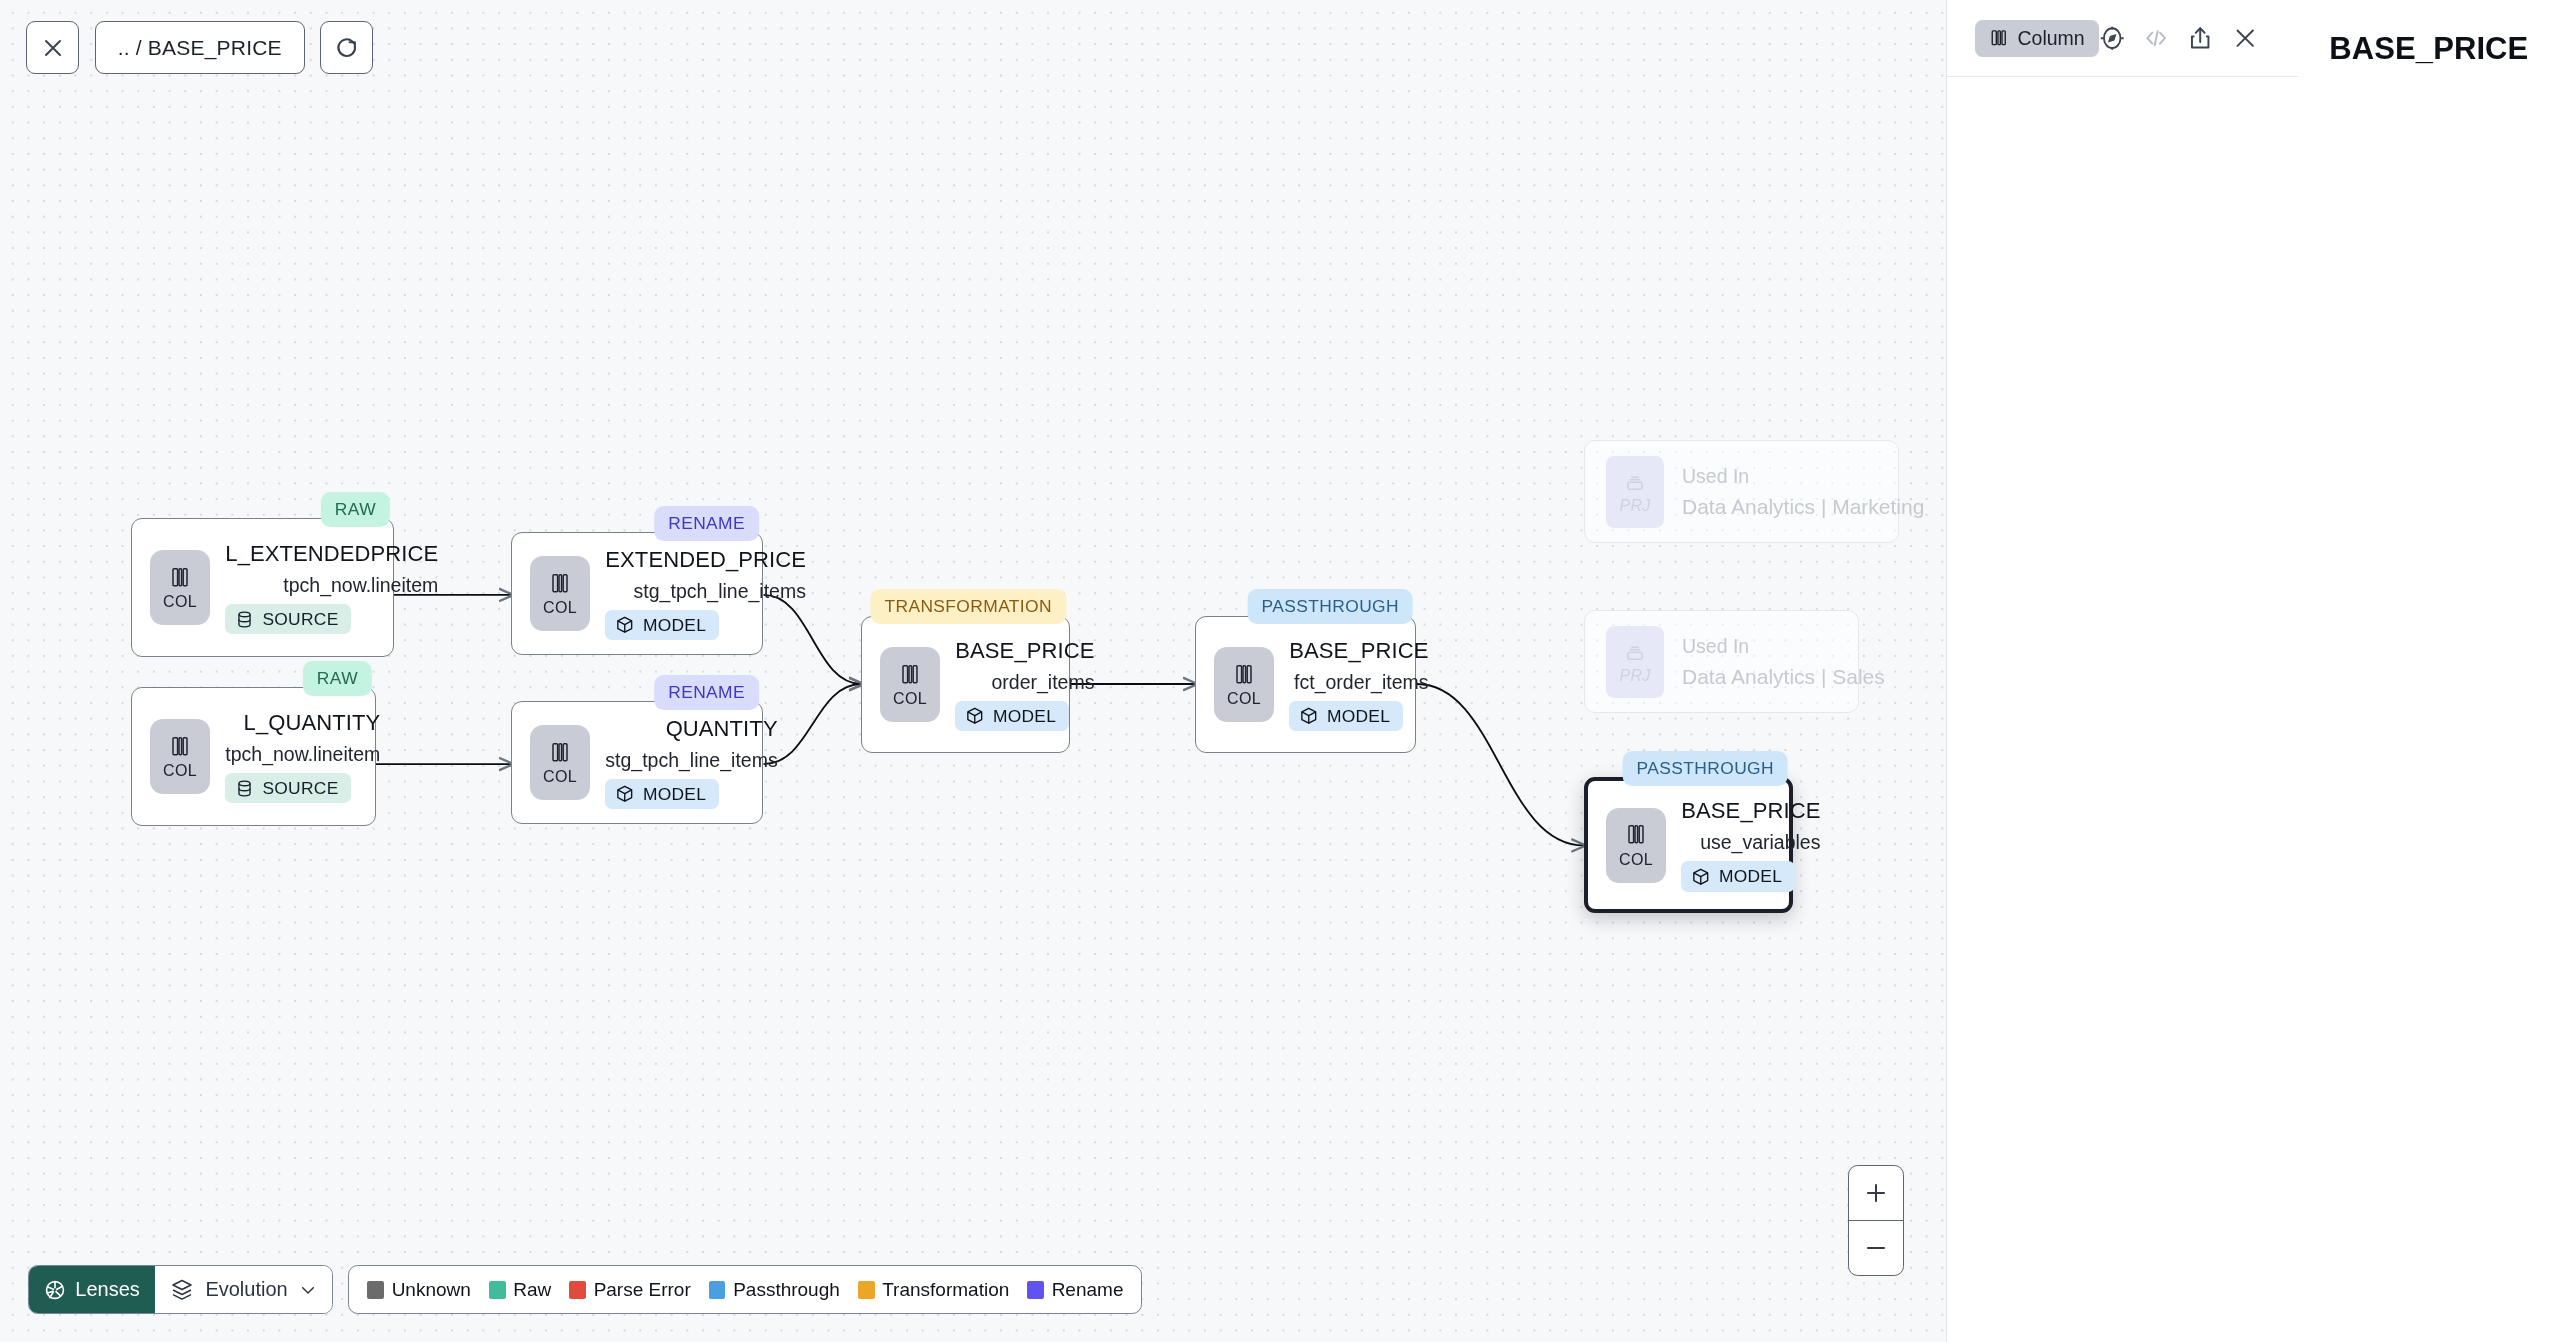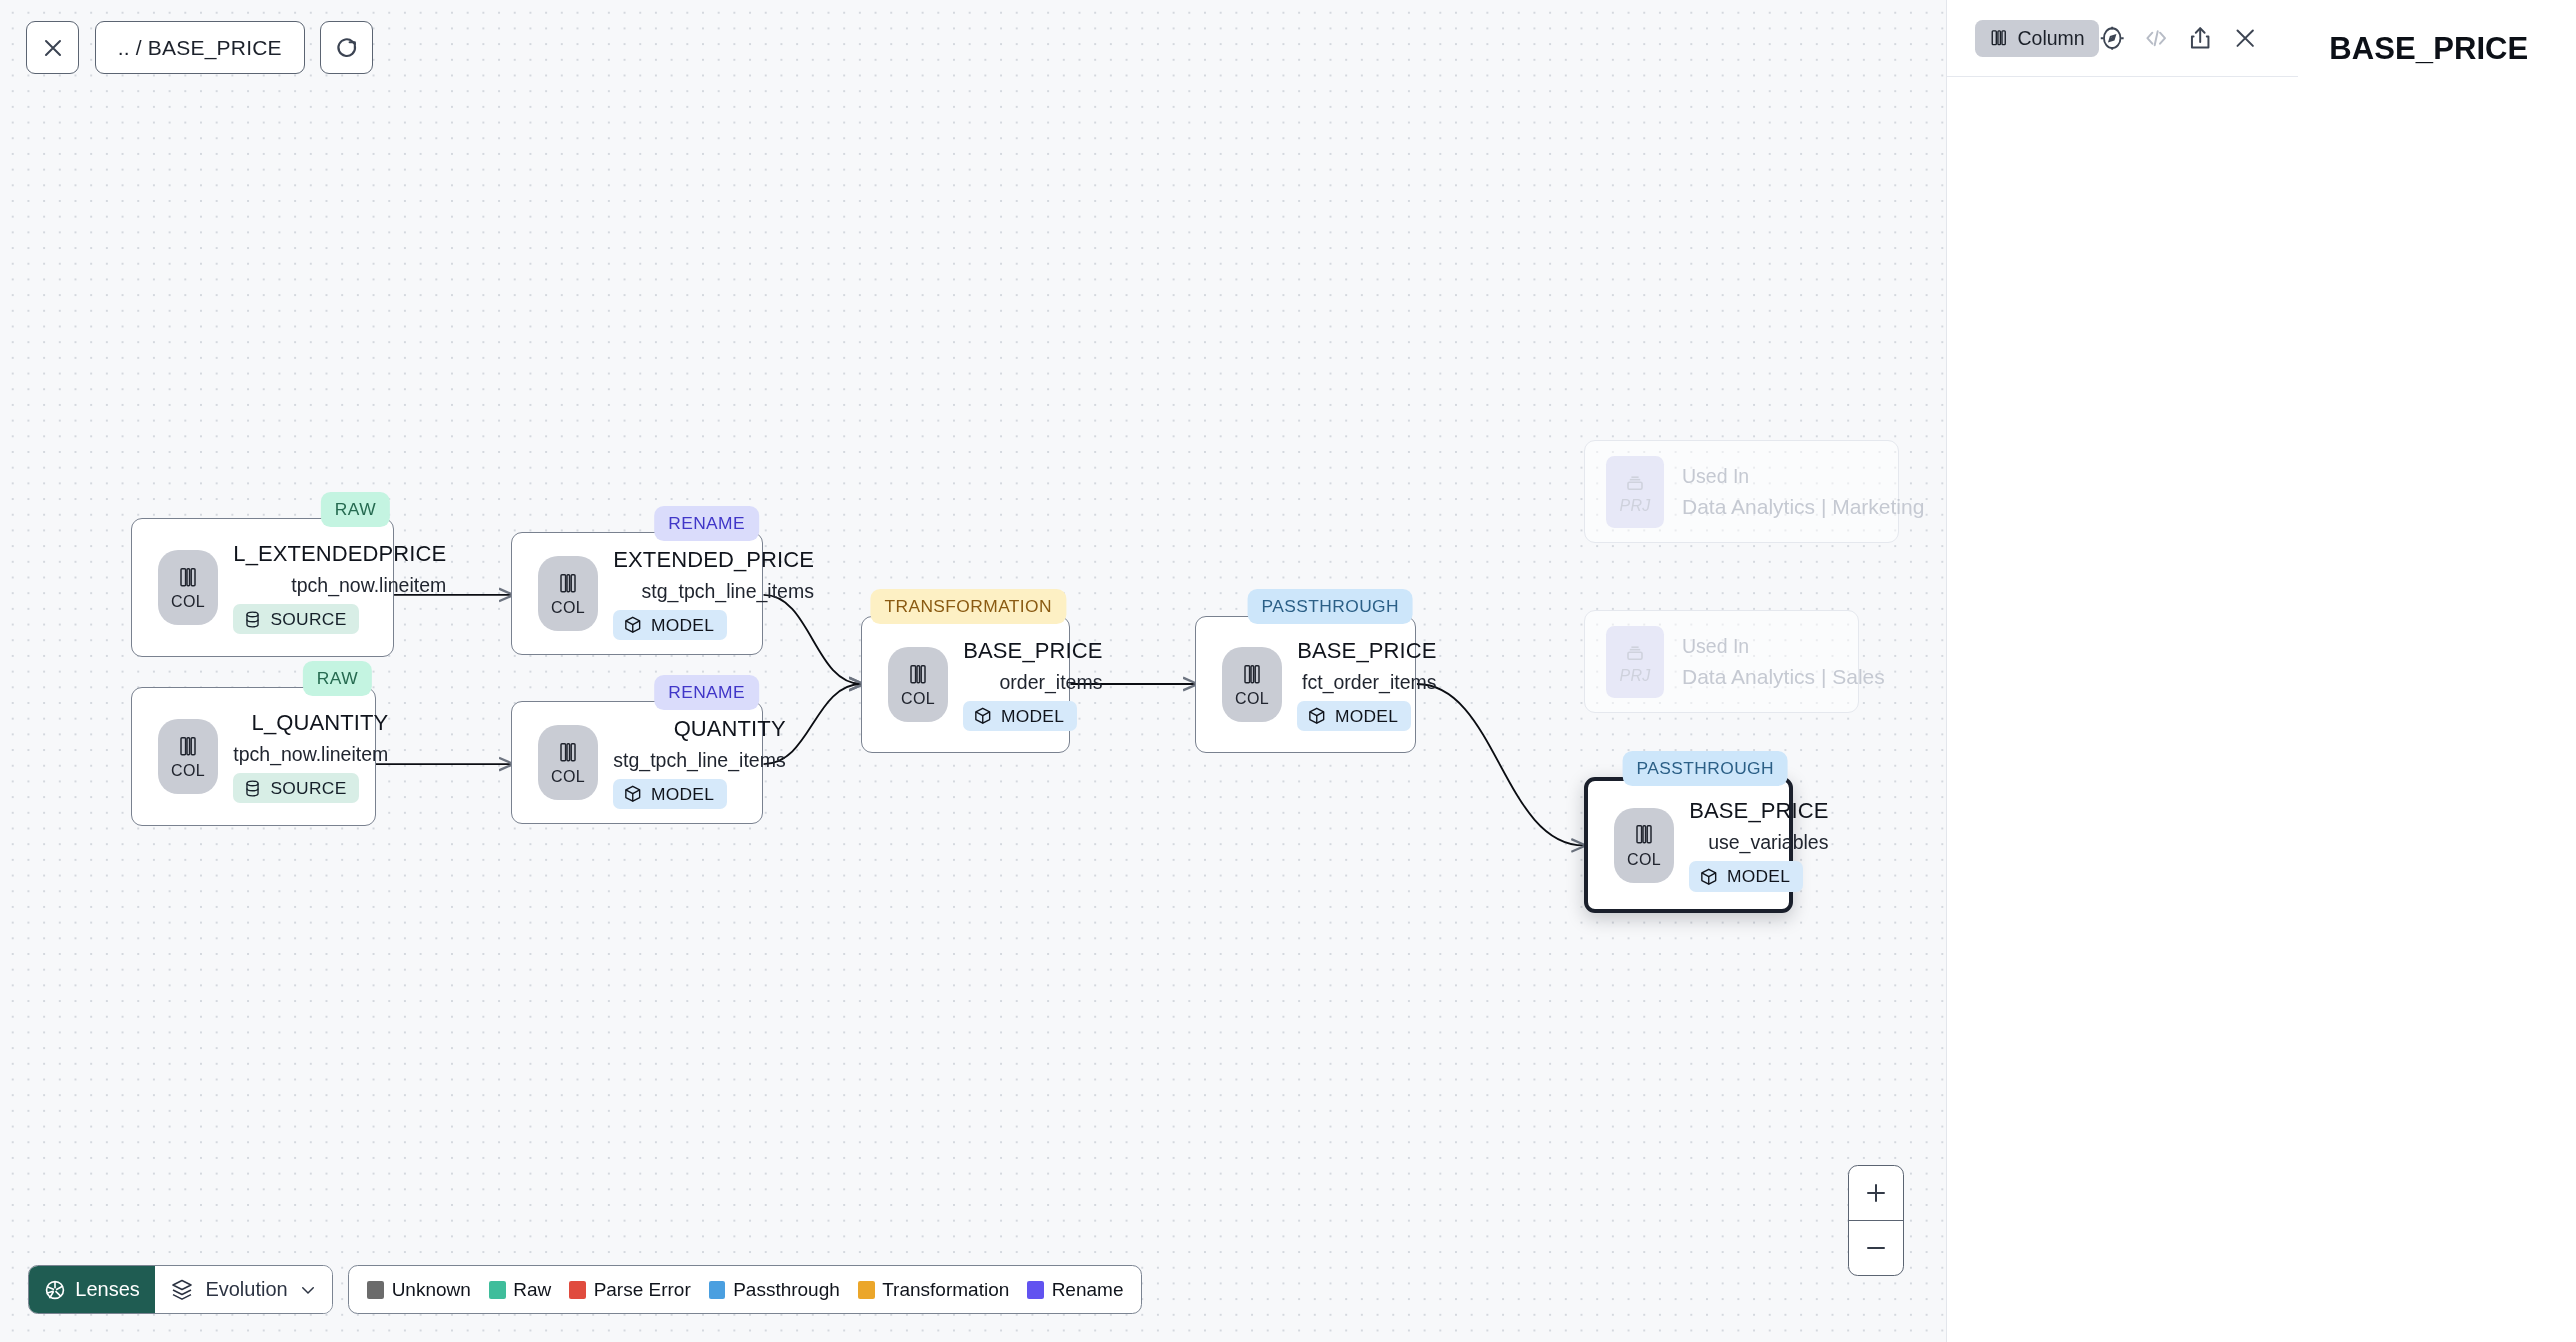--- a/index.html
+++ b/index.html
@@ -34,25 +34,24 @@
 
   
   .node {
     position: absolute; background: #ffffff;
     border: 1.7px solid #79818f; border-radius: 11px;
     z-index: 20;
   }
   .node.selected { border: 4.2px solid #1a1f2b; box-shadow: 0 5.6px 18px rgba(18,22,33,.22); z-index: 25; }
   .node-inner { display: flex; align-items: center; height: 100%; padding: 0 18px; gap: 15.3px; }
   .col-chip {
-    background: #c9ccd4; border-radius: 20px;
+    background: #c9ccd4; border-radius: 13px;
     width: 60px; height: 75px; flex: none;
     display: flex; flex-direction: column; align-items: center; justify-content: center; gap: 2.8px;
     color: #20242e;
-    margin-left: 8px;
   }
   .col-chip .cc-label { font-size: 16px; letter-spacing: 0.3px; }
   .node-body { display: flex; flex-direction: column; gap: 7px; text-align: right; }
   .node-title { font-size: 22px; color: #10141c; letter-spacing: 0.1px; white-space: nowrap; }
   .node-sub { font-size: 19.5px; color: #20252f; white-space: nowrap; }
   .type-pill {
     align-self: flex-start; display: inline-flex; align-items: center; gap: 8.4px;
     border-radius: 7px; padding: 4.9px 12.5px 4.9px 9.7px; font-size: 17.4px; letter-spacing: 0.3px; white-space: nowrap;
   }
   .pill-source { background: #d8eee6; color: #16202a; }

